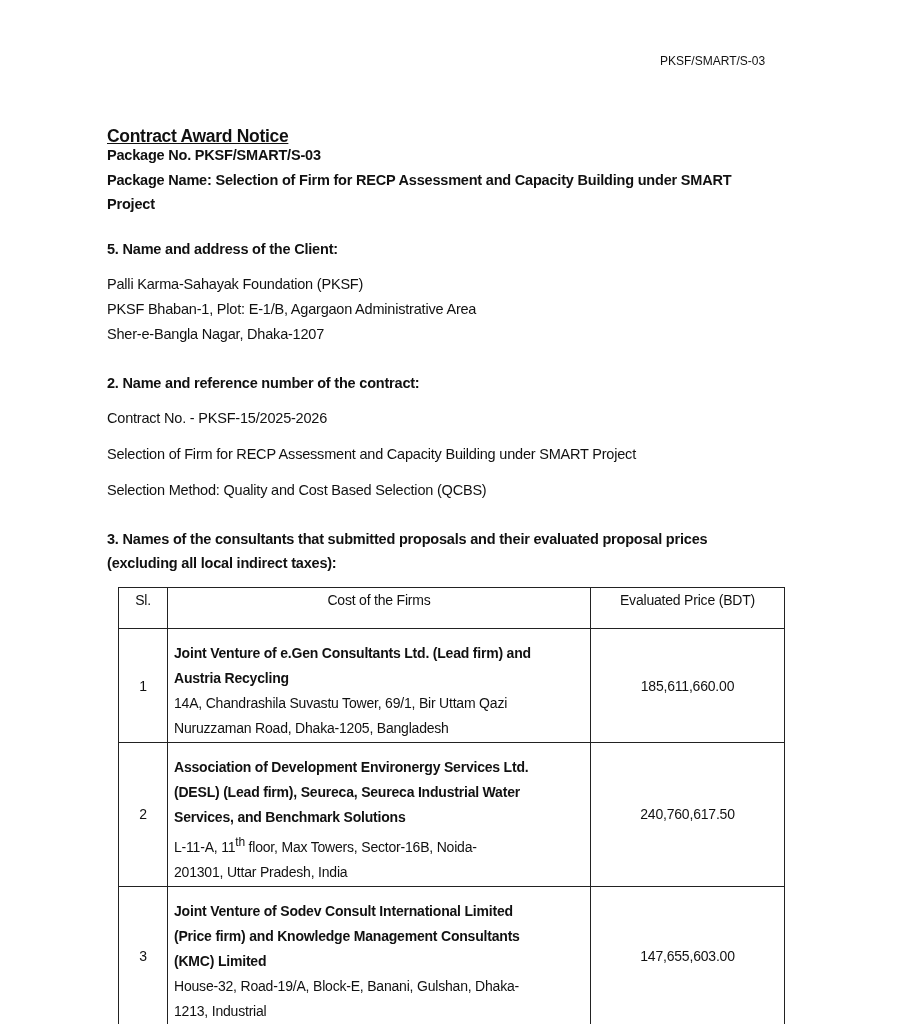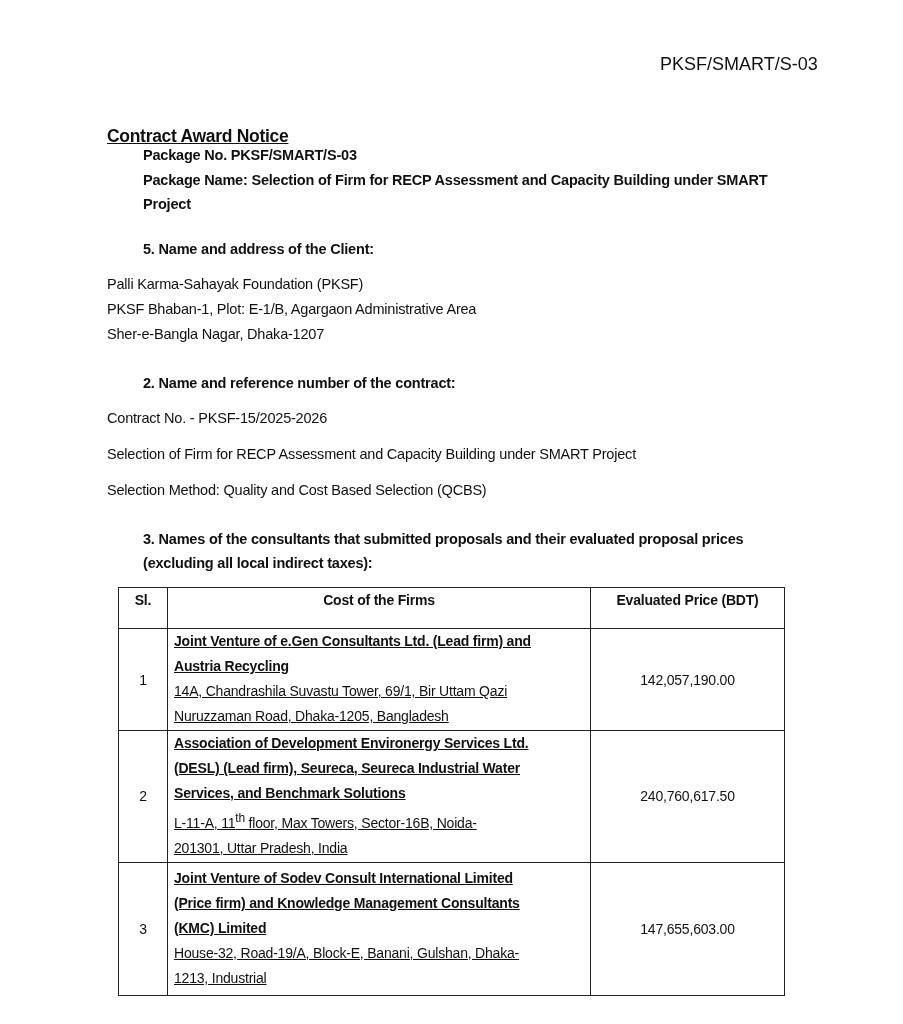--- a/index.html
+++ b/index.html
@@ -1,28 +1,28 @@
 <!DOCTYPE html>
 <html><head>
 <meta charset="utf-8">
 <style>
   html, body { margin: 0; padding: 0; background: #ffffff; }
   body { width: 903px; height: 1024px; position: relative; overflow: hidden;
          font-family: "Liberation Sans", sans-serif; color: #111; }
-  .ref { position: absolute; top: 54px; left: 660px; font-size: 18px; }
+  .ref { position: absolute; top: 54px; left: 660px; font-size: 12px; }
   .title { position: absolute; top: 126px; left: 107px; font-size: 17.5px; font-weight: bold; text-decoration: underline; letter-spacing: -0.3px; }
   .line { position: absolute; left: 107px; font-size: 14.5px; white-space: nowrap; letter-spacing: -0.2px; }
-  .b { font-weight: bold; margin-left: 36px; }
+  .b { font-weight: bold; }
   table { position: absolute; top: 587px; left: 118px; border-collapse: collapse; width: 667px;
           font-size: 14px; letter-spacing: -0.2px; }
   td, th { border: 1.3px solid #222; vertical-align: middle; padding: 0 6px; }
-  th { font-weight: bold; height: 36px; vertical-align: top; padding-top: 4px; }
+  th { font-weight: normal; height: 36px; vertical-align: top; padding-top: 4px; }
   td.sl { width: 36px; text-align: center; }
   td.price { width: 181px; text-align: center; }
-  td.firm { line-height: 25px; padding-top: 0; padding-bottom: 1px; text-decoration: underline; }
+  td.firm { line-height: 25px; padding-top: 12px; padding-bottom: 1px; }
   .firm-name { font-weight: bold; }
   sup { font-size: 12px; }
 </style>
 </head>
 <body>
 
 <div>
   <div class="ref">PKSF/SMART/S-03</div>
   <div class="title">Contract Award Notice</div>
 
@@ -51,21 +51,21 @@
       <th>Evaluated Price (BDT)</th>
     </tr>
     <tr style="height:102px">
       <td class="sl">1</td>
       <td class="firm">
         <div class="firm-name">Joint Venture of e.Gen Consultants Ltd. (Lead firm) and</div>
         <div class="firm-name">Austria Recycling</div>
         <div>14A, Chandrashila Suvastu Tower, 69/1, Bir Uttam Qazi</div>
         <div>Nuruzzaman Road, Dhaka-1205, Bangladesh</div>
       </td>
-      <td class="price">142,057,190.00</td>
+      <td class="price">185,611,660.00</td>
     </tr>
     <tr style="height:128px">
       <td class="sl">2</td>
       <td class="firm">
         <div class="firm-name">Association of Development Environergy Services Ltd.</div>
         <div class="firm-name">(DESL) (Lead firm), Seureca, Seureca Industrial Water</div>
         <div class="firm-name">Services, and Benchmark Solutions</div>
         <div><span>L-11-A, 11</span><sup>th</sup><span> floor, Max Towers, Sector-16B, Noida-</span></div>
         <div>201301, Uttar Pradesh, India</div>
       </td>

